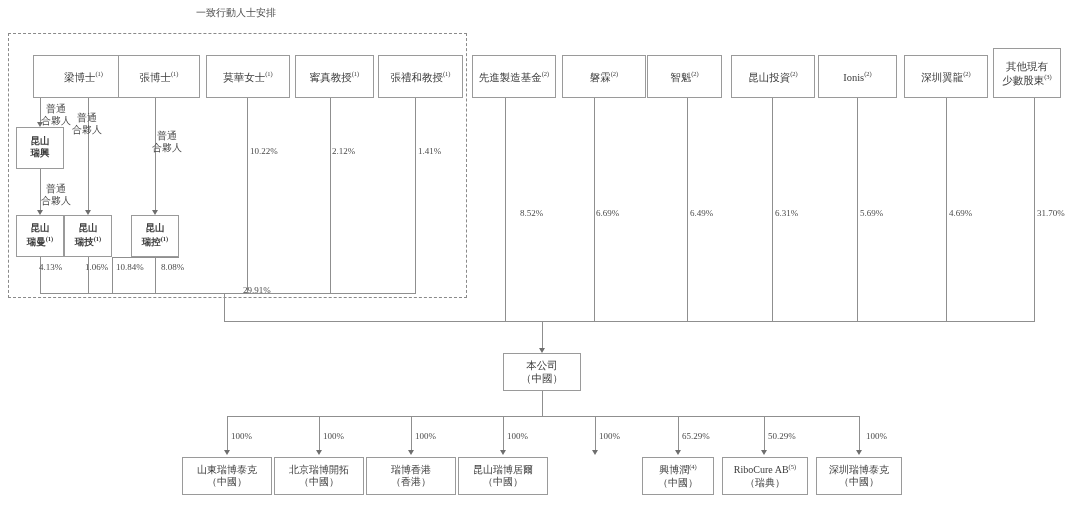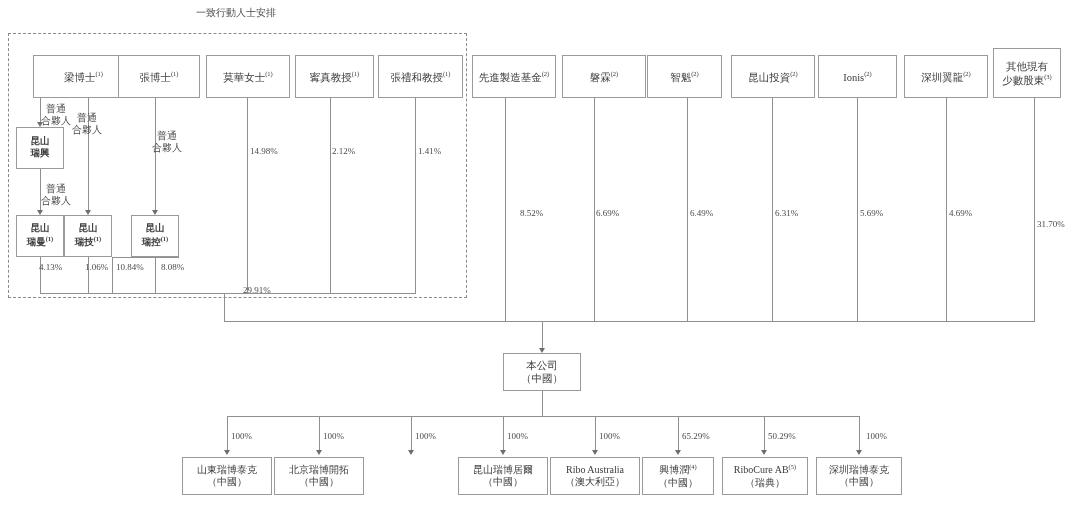--- a/index.html
+++ b/index.html
@@ -159,68 +159,68 @@
 
   <div class="box sub" style="left:131px; top:215px; width:48px; height:42px;">
     <span class="box-label">昆山<br>瑞控<span class="sup">(1)</span></span>
   </div>
 
   <div class="gp" style="left:41px; top:103px;">普通<br>合夥人</div>
   <div class="gp" style="left:72px; top:112px;">普通<br>合夥人</div>
   <div class="gp" style="left:152px; top:130px;">普通<br>合夥人</div>
   <div class="gp" style="left:41px; top:183px;">普通<br>合夥人</div>
 
-  <div class="pct" style="left:250px; top:146px;">14.98%</div>
+  <div class="pct" style="left:250px; top:146px;">10.22%</div>
   <div class="pct" style="left:332px; top:146px;">2.12%</div>
   <div class="pct" style="left:418px; top:146px;">1.41%</div>
 
   <div class="pct" style="left:39px; top:262px;">4.13%</div>
   <div class="pct" style="left:85px; top:262px;">1.06%</div>
   <div class="pct" style="left:116px; top:262px;">10.84%</div>
   <div class="pct" style="left:161px; top:262px;">8.08%</div>
 
   <div class="pct" style="left:243px; top:285px;">29.91%</div>
 
   <div class="pct" style="left:508px; top:208px;margin-left:12px;">8.52%</div>
   <div class="pct" style="left:596px; top:208px;">6.69%</div>
   <div class="pct" style="left:690px; top:208px;">6.49%</div>
   <div class="pct" style="left:775px; top:208px;">6.31%</div>
   <div class="pct" style="left:860px; top:208px;">5.69%</div>
   <div class="pct" style="left:949px; top:208px;">4.69%</div>
-  <div class="pct" style="left:1037px; top:219px;">31.70%</div>
+  <div class="pct" style="left:1037px; top:208px;">31.70%</div>
 
   <div class="box co" style="left:503px; top:353px; width:78px; height:38px;">
     <span class="box-label">
       <span>本公司</span><br>
       <span>（中國）</span>
     </span>
   </div>
 
   <div class="box leaf" style="left:182px; top:457px; width:90px; height:38px;">
     <span class="box-label">
       <span>山東瑞博泰克</span><br>
       <span>（中國）</span>
     </span>
   </div>
   <div class="box leaf" style="left:274px; top:457px; width:90px; height:38px;">
     <span class="box-label">
       <span>北京瑞博開拓</span><br>
       <span>（中國）</span>
     </span>
   </div>
+  <div class="box leaf" style="left:366px; top:457px; width:90px; height:38px;">
+    <span class="box-label">
+      <span>瑞博香港</span><br>
+      <span>（香港）</span>
+    </span>
+  </div>
   <div class="box leaf" style="left:458px; top:457px; width:90px; height:38px;">
     <span class="box-label">
       <span>昆山瑞博居爾</span><br>
       <span>（中國）</span>
-    </span>
-  </div>
-  <div class="box leaf" style="left:550px; top:457px; width:90px; height:38px;">
-    <span class="box-label">
-      <span>Ribo Australia</span><br>
-      <span>（澳大利亞）</span>
     </span>
   </div>
   <div class="box leaf" style="left:642px; top:457px; width:72px; height:38px;">
     <span class="box-label">
       <span>興博潤</span><span class="sup">(4)</span><br>
       <span>（中國）</span>
     </span>
   </div>
   <div class="box leaf" style="left:722px; top:457px; width:86px; height:38px;">
     <span class="box-label">

